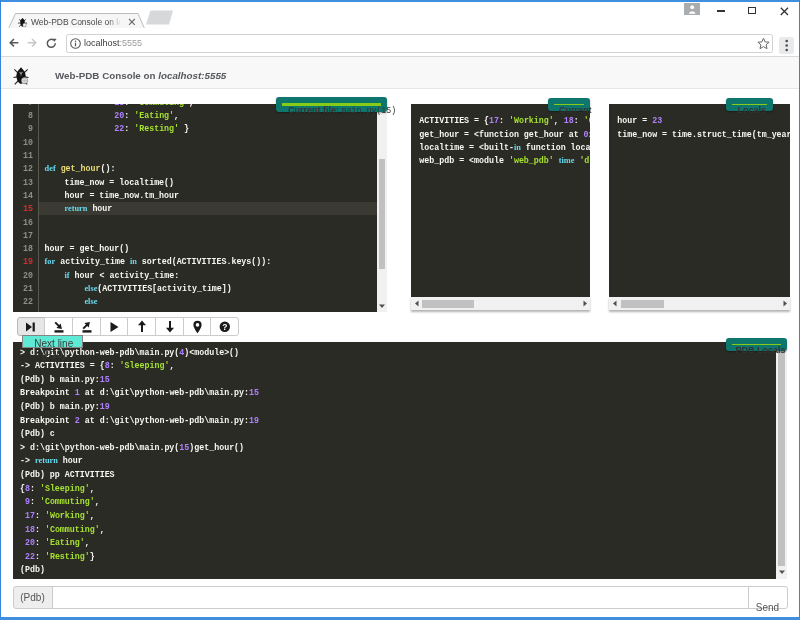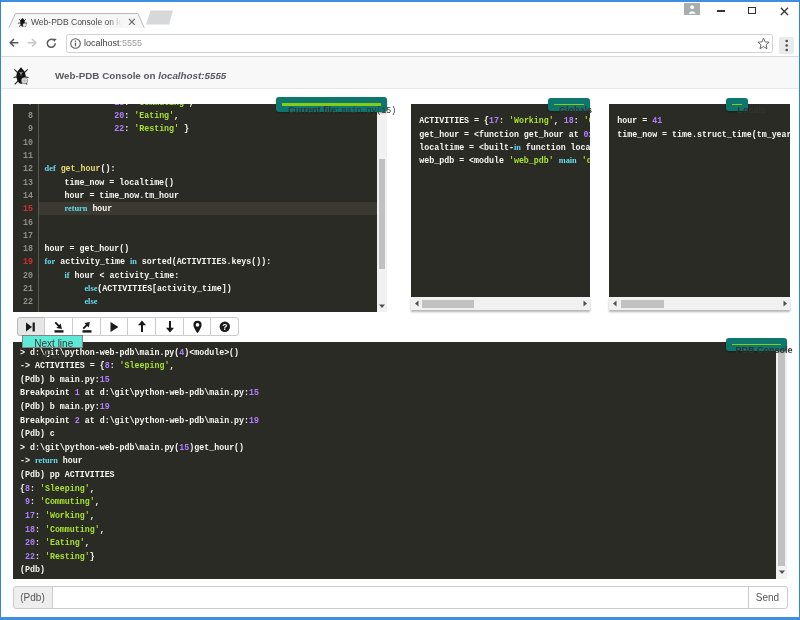--- a/index.html
+++ b/index.html
@@ -149,45 +149,45 @@
 <div class="sb-thumb" style="left:378.5px;top:159px;width:6px;height:110px;"></div>
 <svg class="abs" style="left:377.5px;top:302px;" width="8" height="8">
     <polygon points="1,2.5 7,2.5 4,6" fill="#505050"></polygon>
   </svg>
 <div class="panel-label" style="left:276px;top:97px;width:110.5px;height:15px;padding:2.2px 0 0 6px;">Current file: <span class="mono" style="font-weight:normal;font-size:8.3px;">main.py(15)</span></div>
 
 <div class="abs dark" style="left:411px;top:104px;width:179px;height:193px;overflow:hidden;">
   <pre style="padding:10.3px 0 0 8.3px;font-size:8.3px;line-height:13.3px;color:#f8f8f2;">ACTIVITIES = {<span class="n">17</span>: <span class="s">'Working'</span>, <span class="n">18</span>: <span class="s">'Commuting'</span>, : }
 get_hour = &lt;function get_hour at <span class="n">0x051E65D0</span>&gt;
 localtime = &lt;built-<span class="k">in</span> function localtime&gt;
-web_pdb = &lt;module <span class="s">'web_pdb'</span> <span class="k">main</span> <span class="s">'d:\git\python-web-pdb'</span>&gt;</pre>
+web_pdb = &lt;module <span class="s">'web_pdb'</span> <span class="k">time</span> <span class="s">'d:\git\python-web-pdb'</span>&gt;</pre>
 </div>
 <div class="sb-track" style="left:411px;top:297px;width:179px;height:12.5px;box-shadow:0 1.5px 2px rgba(0,0,0,0.3);"></div>
 <div class="sb-thumb" style="left:422px;top:299.5px;width:51.5px;height:8px;"></div>
 <svg class="abs" style="left:412.5px;top:299px;" width="8" height="9">
     <polygon points="5.5,1.5 5.5,7.5 2,4.5" fill="#505050"></polygon>
   </svg>
 <svg class="abs" style="left:581px;top:299px;" width="8" height="9">
     <polygon points="2.5,1.5 2.5,7.5 6,4.5" fill="#505050"></polygon>
   </svg>
-<div class="panel-label" style="left:548px;top:98px;width:42px;height:13px;padding:1px 0 0 5px;">Globals</div>
+<div class="panel-label" style="left:548px;top:98px;width:42px;height:13px;padding:1px 0 0 5px;">Current</div>
 
 <div class="abs dark" style="left:609px;top:104px;width:181px;height:193px;overflow:hidden;">
-  <pre style="padding:10.3px 0 0 8.3px;font-size:8.3px;line-height:13.3px;color:#f8f8f2;">hour = <span class="n">41</span>
+  <pre style="padding:10.3px 0 0 8.3px;font-size:8.3px;line-height:13.3px;color:#f8f8f2;">hour = <span class="n">23</span>
 time_now = time.struct_time(tm_year=, tm_mon=)</pre>
 </div>
 <div class="sb-track" style="left:609px;top:297px;width:181px;height:12.5px;box-shadow:0 1.5px 2px rgba(0,0,0,0.3);"></div>
 <div class="sb-thumb" style="left:620.5px;top:299.5px;width:43px;height:8px;"></div>
 <svg class="abs" style="left:610.5px;top:299px;" width="8" height="9">
     <polygon points="5.5,1.5 5.5,7.5 2,4.5" fill="#505050"></polygon>
   </svg>
 <svg class="abs" style="left:781px;top:299px;" width="8" height="9">
     <polygon points="2.5,1.5 2.5,7.5 6,4.5" fill="#505050"></polygon>
   </svg>
-<div class="panel-label" style="left:726px;top:98px;width:22px;height:13px;padding:1px 0 0 5.5px;">Locals</div>
+<div class="panel-label" style="left:726px;top:98px;width:47px;height:13px;padding:1px 0 0 5.5px;">Locals</div>
 
 <div class="abs" style="left:16.5px;top:317px;width:28.7px;height:18.5px;background:#e6e6e6;border:1px solid #b9b9b9;border-radius:3px 0 0 3px;"></div>
 <div class="abs" style="left:44.2px;top:317px;width:28.7px;height:18.5px;background:#fff;border:1px solid #ccc;"></div>
 <div class="abs" style="left:71.9px;top:317px;width:28.7px;height:18.5px;background:#fff;border:1px solid #ccc;"></div>
 <div class="abs" style="left:99.6px;top:317px;width:28.7px;height:18.5px;background:#fff;border:1px solid #ccc;"></div>
 <div class="abs" style="left:127.3px;top:317px;width:28.7px;height:18.5px;background:#fff;border:1px solid #ccc;"></div>
 <div class="abs" style="left:155px;top:317px;width:28.7px;height:18.5px;background:#fff;border:1px solid #ccc;"></div>
 <div class="abs" style="left:182.7px;top:317px;width:28.7px;height:18.5px;background:#fff;border:1px solid #ccc;"></div>
 <div class="abs" style="left:210.4px;top:317px;width:28.7px;height:18.5px;background:#fff;border:1px solid #ccc;border-radius:0 3px 3px 0;"></div>
 
@@ -252,19 +252,19 @@
 (Pdb)</pre>
 </div>
 <div class="sb-track" style="left:776px;top:342px;width:10.5px;height:236.5px;"></div>
 <svg class="abs" style="left:777.5px;top:349px;" width="8" height="8">
     <polygon points="1,5.5 7,5.5 4,2" fill="#505050"></polygon>
   </svg>
 <div class="sb-thumb" style="left:778px;top:351px;width:6.5px;height:215px;"></div>
 <svg class="abs" style="left:777.5px;top:568px;" width="8" height="8">
     <polygon points="1,2.5 7,2.5 4,6" fill="#505050"></polygon>
   </svg>
-<div class="panel-label" style="left:725.5px;top:337.5px;width:61px;height:13px;padding:1px 0 0 4px;">PDB Console</div>
+<div class="panel-label" style="left:725.5px;top:337.5px;width:61px;height:13px;padding:1px 0 0 4px;">PDB Locals</div>
 
 <div class="abs" style="left:21.5px;top:334.5px;width:61px;height:13.5px;background:#5eead4;border:1px solid #848484;z-index:40;font-size:10px;color:#3c3c3c;padding:2.2px 0 0 3.5px;text-align:center;">Next line (F10)</div>
 
 <div class="abs" style="left:12.5px;top:586px;width:40px;height:22.5px;background:#eee;border:1px solid #ccc;border-radius:3px 0 0 3px;font-size:10px;color:#555;text-align:center;padding-top:5px;">(Pdb)</div>
 <div class="abs" style="left:51.5px;top:586px;width:697px;height:22.5px;background:#fff;border:1px solid #ccc;"></div>
-<div class="abs" style="left:747.5px;top:586px;width:40px;height:22.5px;background:#fff;border:1px solid #ccc;border-radius:0 3px 3px 0;font-size:10px;color:#555;text-align:center;padding-top:5px;">Send</div>
+<div class="abs" style="left:747.5px;top:586px;width:40px;height:22.5px;background:#fff;border:1px solid #ccc;border-radius:0 3px 3px 0;font-size:10px;color:#555;text-align:center;padding-top:15px;">Send</div>
 
 </body></html>

